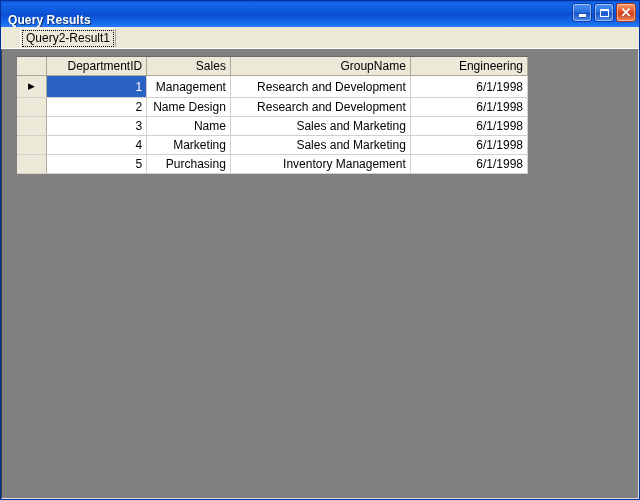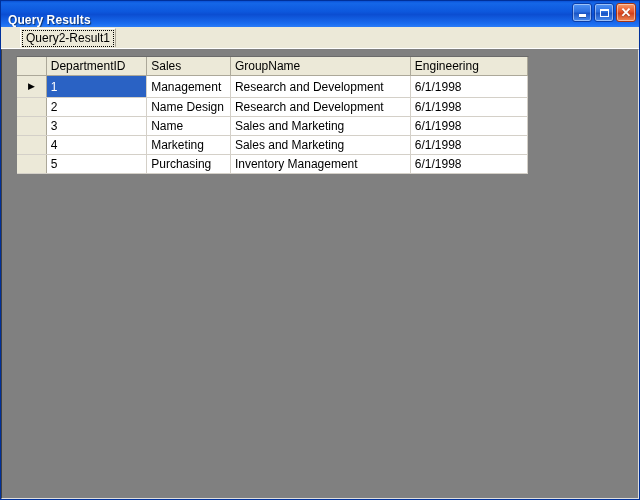--- a/index.html
+++ b/index.html
@@ -163,21 +163,21 @@
   table.grid-table {
     border-collapse: collapse;
     width: 100%;
     table-layout: fixed;
     background: #ffffff;
   }
   table.grid-table th,
   table.grid-table td {
     font-weight: normal;
     font-size: 12px;
-    text-align: left;
+    text-align: right;
     padding: 2px 4px 2px 4px;
     height: 17px;
     box-sizing: border-box;
     overflow: hidden;
     white-space: nowrap;
     color: #000000;
   }
   
   thead tr th {
     background: #ece9d8;

